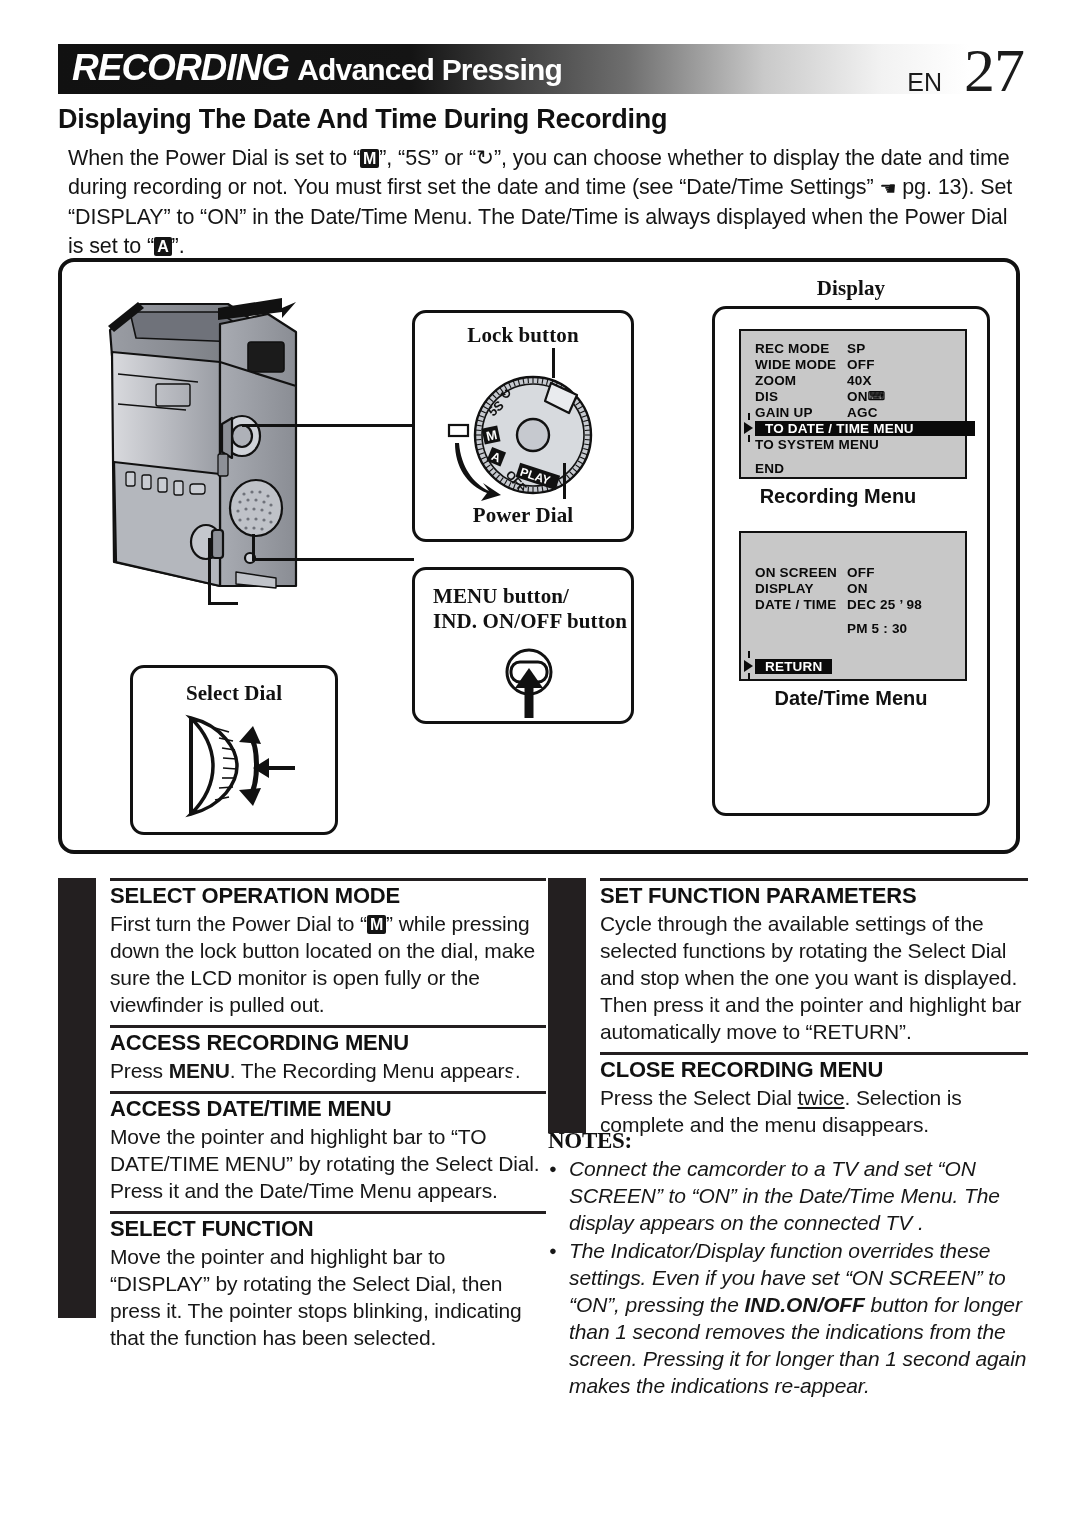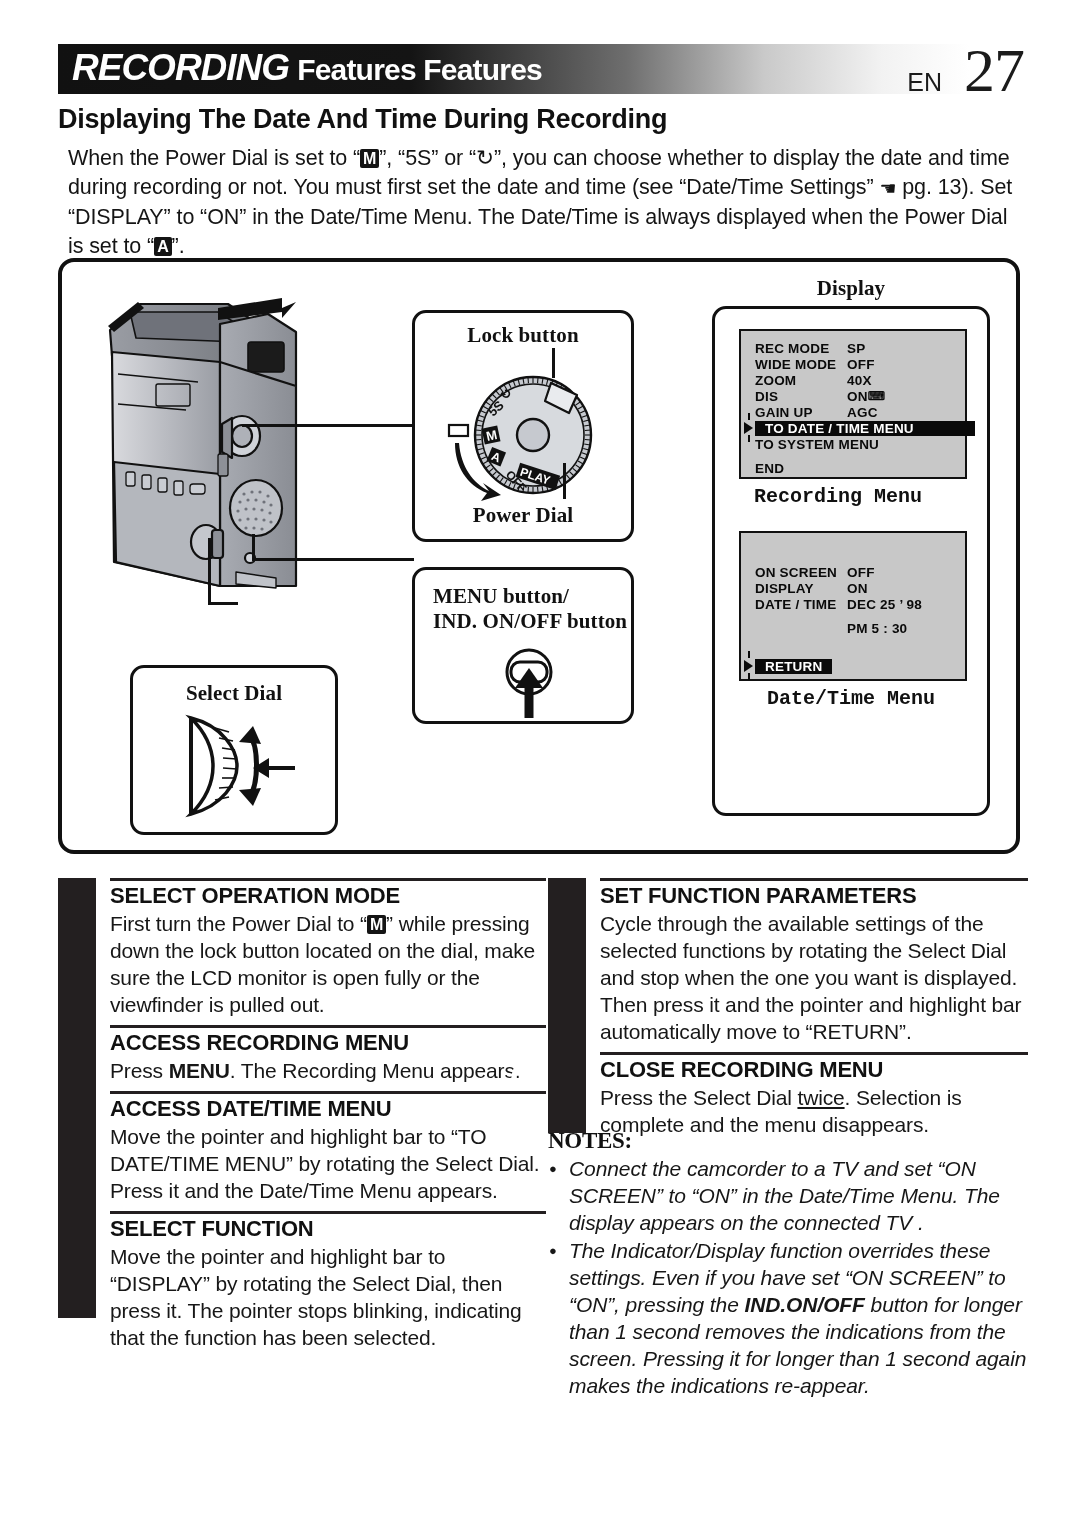--- a/index.html
+++ b/index.html
@@ -185,21 +185,21 @@
   .osd-val  { }
   .osd-hl {
     position: absolute;
     left: 14px;
     background: #0a0a0a;
     color: #ffffff;
     padding: 0 10px;
     white-space: nowrap;
   }
   .osd-caption {
-    font-family: Liberation Mono, monospace;
+    font-family: Liberation Sans, sans-serif;
     font-weight: bold;
     font-size: 20px;
     text-align: center;
     color: #111;
   }
   .pointer {
     position: absolute;
     width: 0; height: 0;
     border-top: 6px solid transparent;
     border-bottom: 6px solid transparent;
@@ -310,21 +310,21 @@
     font-style: normal;
     line-height: 27px;
   }
   .note-item b { font-weight: bold; font-style: italic; }
 </style>
 </head>
 <body>
 
 <div id="header-bar">
   <div id="header-title">
-    <span class="ital">RECORDING</span><span class="sub">Features Features</span>
+    <span class="ital">RECORDING</span><span class="sub">Advanced Pressing</span>
   </div>
   <div id="page-marker">
     <span id="page-lang">EN</span>
     <span id="page-number">27</span>
   </div>
 </div>
 
 <div id="section-heading">Displaying The Date And Time During Recording</div>
 
 <div id="intro-paragraph">

